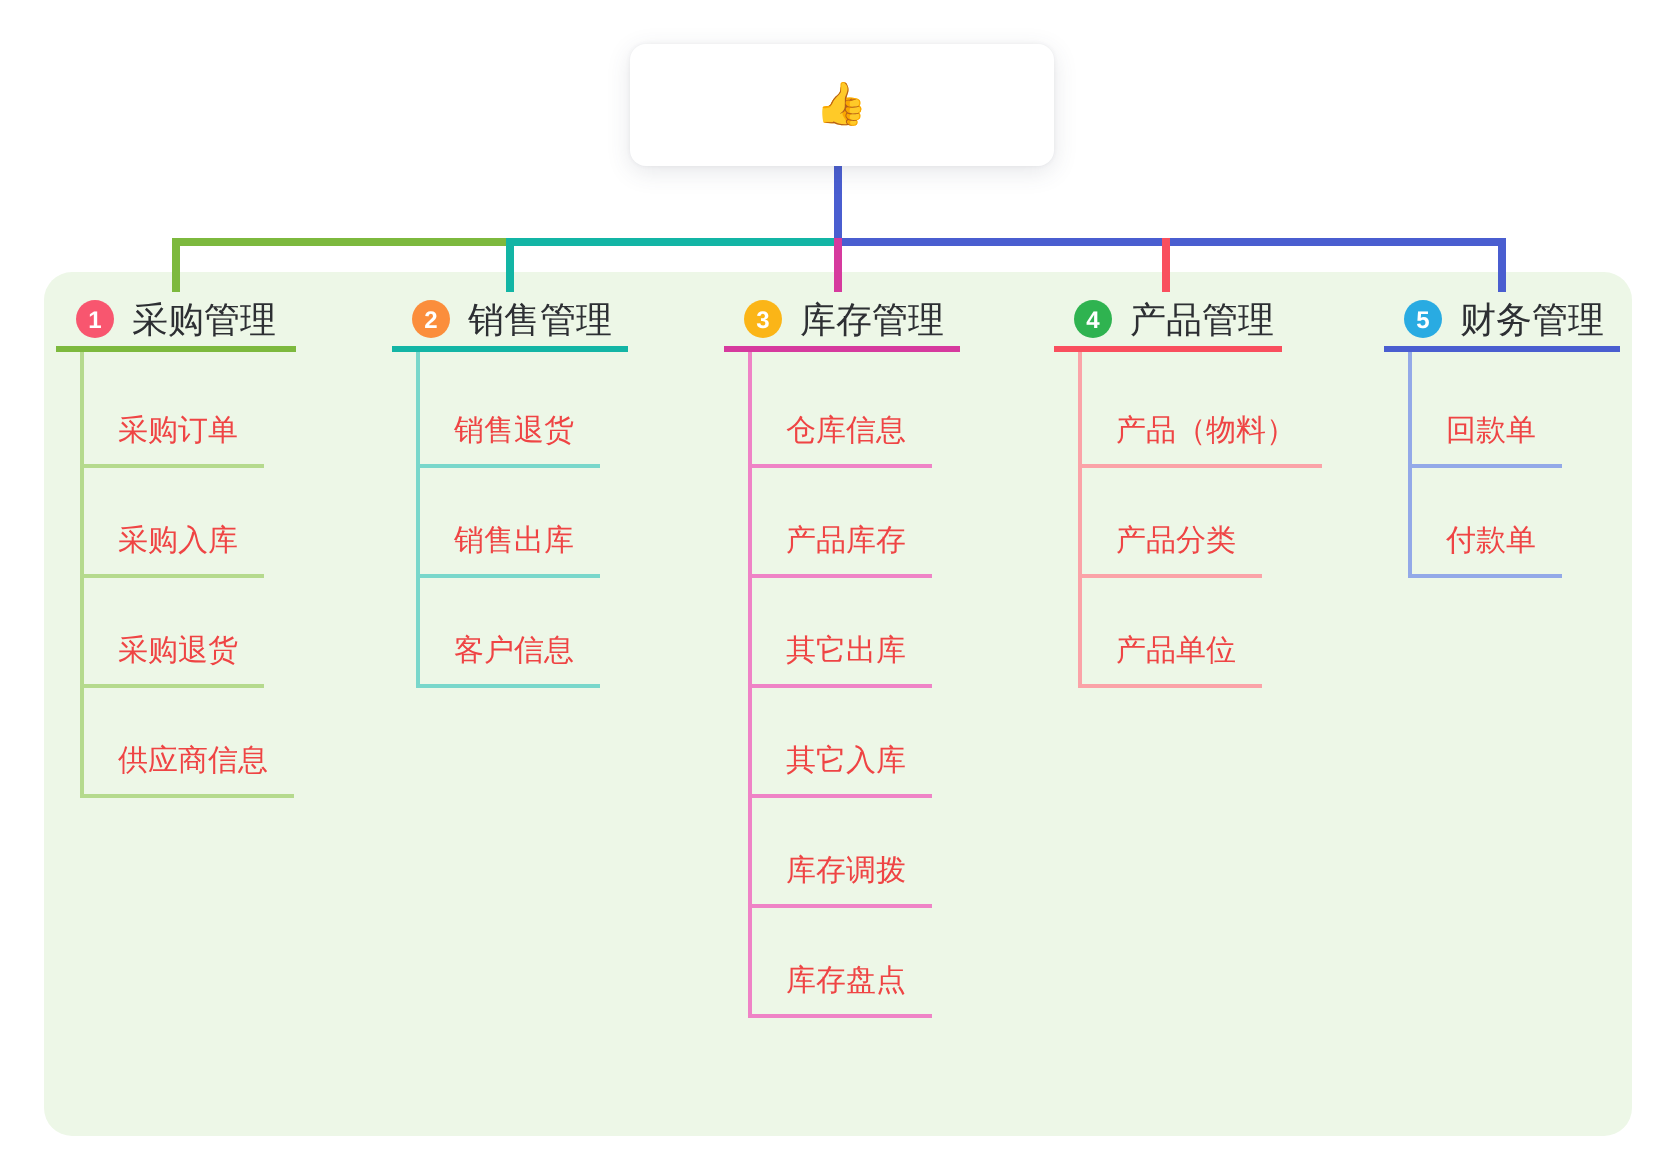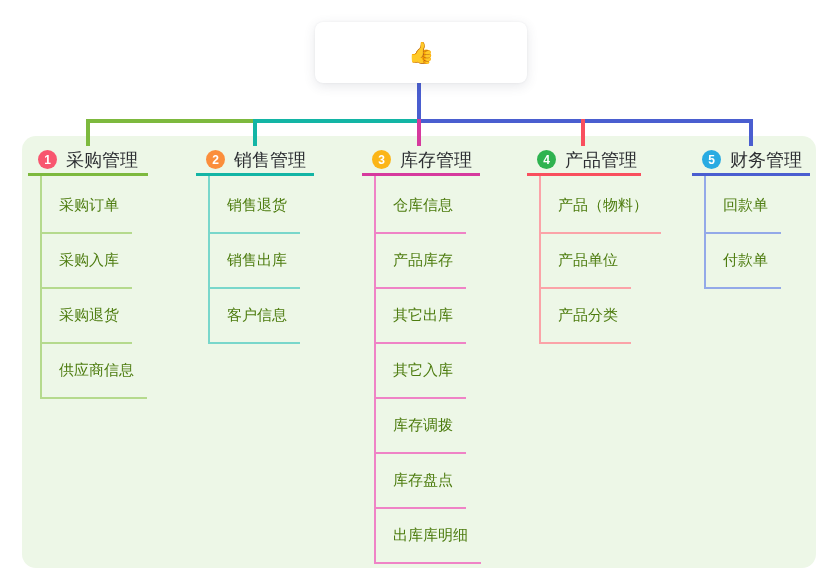--- a/index.html
+++ b/index.html
@@ -63,23 +63,23 @@
     flex:0 0 auto;
   }
 
   .children {
     list-style:none; margin-left:12px; padding-top:3px;
     border-left:2px solid var(--child,#bbb);
   }
   .children li {
     height:55px; width:fit-content;
     display:flex; align-items:flex-end;
-    padding:0 13px 17px 17px;
+    padding:0 13px 7px 17px;
     border-bottom:2px solid var(--child,#bbb);
-    font-size:15px; color:#4d7c0f; white-space:nowrap; cursor:default;
+    font-size:15px; color:#ef4444; white-space:nowrap; cursor:default;
   }
 </style>
 </head>
 <body>
 
 <div class="canvas">
 
   <div class="panel"></div>
 
   <div class="line v-root"></div>
@@ -126,33 +126,32 @@
       <span class="badge">3</span>
       <span>库存管理</span>
     </div>
     <ul class="children">
         <li>仓库信息</li>
         <li>产品库存</li>
         <li>其它出库</li>
         <li>其它入库</li>
         <li>库存调拨</li>
         <li>库存盘点</li>
-        <li>出库库明细</li>
       </ul>
   </div>
 
   <div class="col col-3" style="--line: #f94f5e; --child: #fba3a8; --badge: #2fb350;">
     <div class="branch-header">
       <span class="badge">4</span>
       <span>产品管理</span>
     </div>
     <ul class="children">
         <li>产品（物料）</li>
+        <li>产品分类</li>
         <li>产品单位</li>
-        <li>产品分类</li>
       </ul>
   </div>
 
   <div class="col col-4" style="--line: #4a5ed0; --child: #93a9e8; --badge: #29abe2;">
     <div class="branch-header">
       <span class="badge">5</span>
       <span>财务管理</span>
     </div>
     <ul class="children">
         <li>回款单</li>

